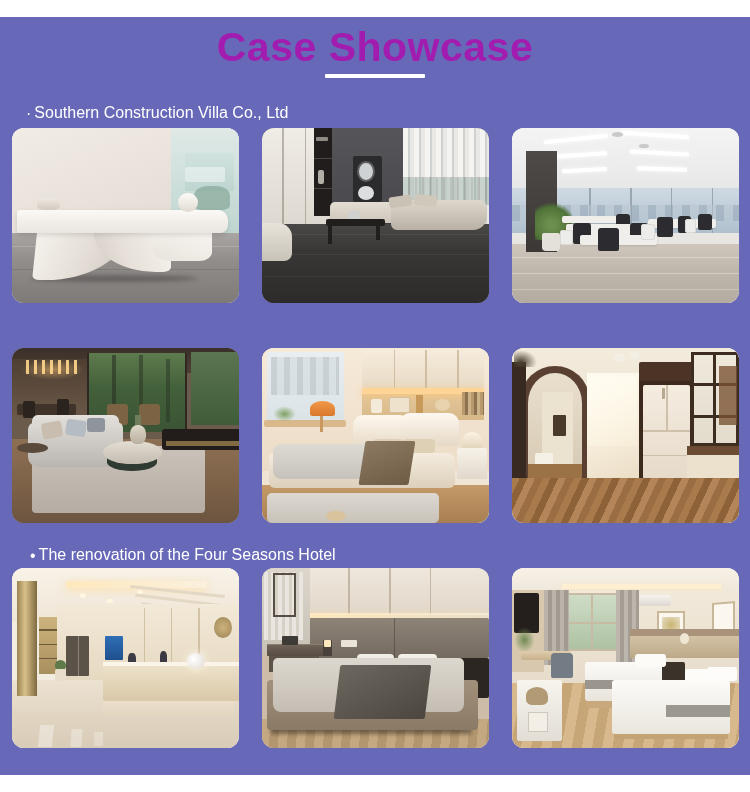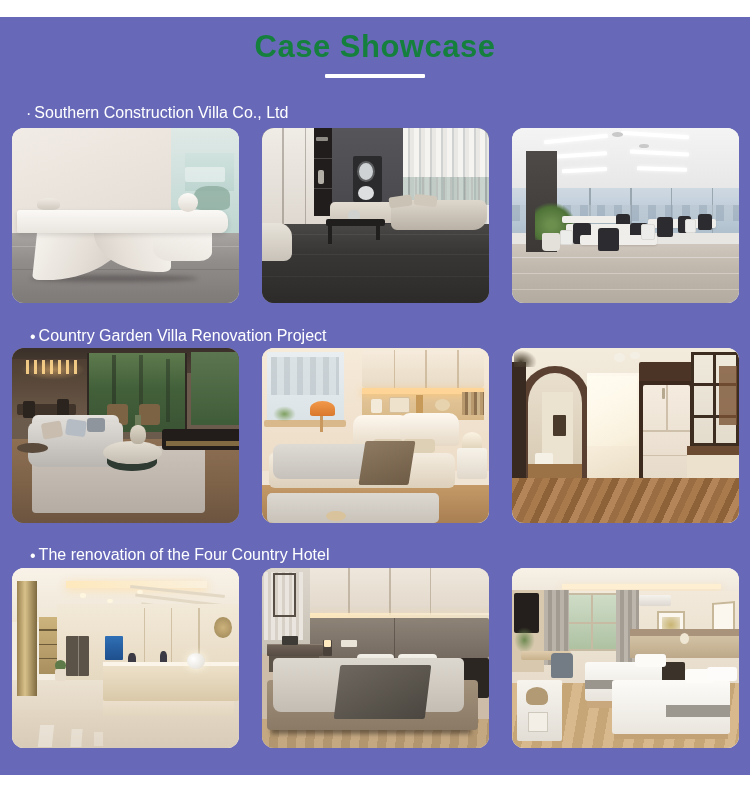--- a/index.html
+++ b/index.html
@@ -22,23 +22,23 @@
   }
   
   .title-wrap {
     position: absolute;
     left: 0; top: 26px;
     width: 750px;
     text-align: center;
   }
   .title-text {
     display: inline-block;
-    font-size: 31px;
+    font-size: 41px;
     font-weight: bold;
-    color: #15803d;
+    color: #a21caf;
     letter-spacing: 0.5px;
     line-height: 42px;
   }
   .title-underline {
     position: absolute;
     left: 50%;
     transform: translateX(-50%);
     top: 48px;
     width: 100px;
     height: 4px;
@@ -583,23 +583,20 @@
           <div class="chair h3"></div>
         <div class="desk d2"></div>
           <div class="chair h2"></div>
         <div class="cab k1"></div>
           <div class="cab k2"></div>
           <div class="cab k3"></div>
       </div>
     </div>
   </div>
 
-  <div class="section-heading" id="heading-2">
-    <span class="bullet">•</span><span>Country Garden Villa Renovation Project</span>
-  </div>
 
   <div class="row" id="row-2">
     <div class="cell c1">
       <div class="scene s4">
         <div class="ceiling"></div>
           <div class="diningwall"></div>
         <div class="chandglow"></div>
           <div class="chand"></div>
         <div class="window"></div>
           <div class="trunk1"></div>
@@ -691,21 +688,21 @@
         <div class="wmullh2"></div>
           <div class="winwood"></div>
         <div class="winsill"></div>
           <div class="lowerwall"></div>
         <div class="floor"></div>
       </div>
     </div>
   </div>
 
   <div class="section-heading" id="heading-3">
-    <span class="bullet">•</span><span>The renovation of the Four Country Hotel</span>
+    <span class="bullet">•</span><span>The renovation of the Four Seasons Hotel</span>
   </div>
 
   <div class="row" id="row-3">
     <div class="cell c1">
       <div class="scene s7">
         <div class="ceiling"></div>
           <div class="cove"></div>
         <div class="beam1"></div>
           <div class="beam2"></div>
           <div class="beam3"></div>

